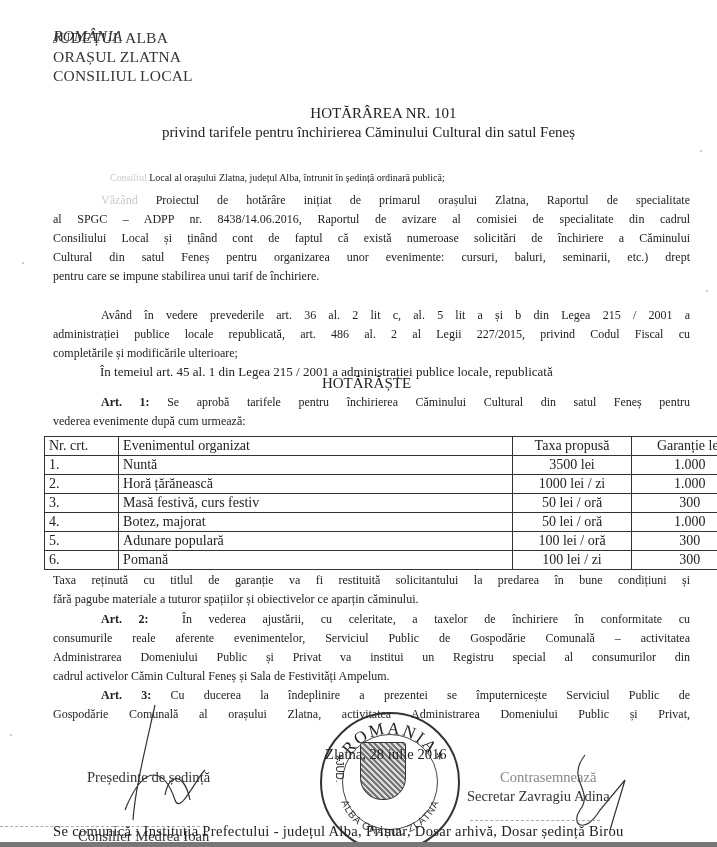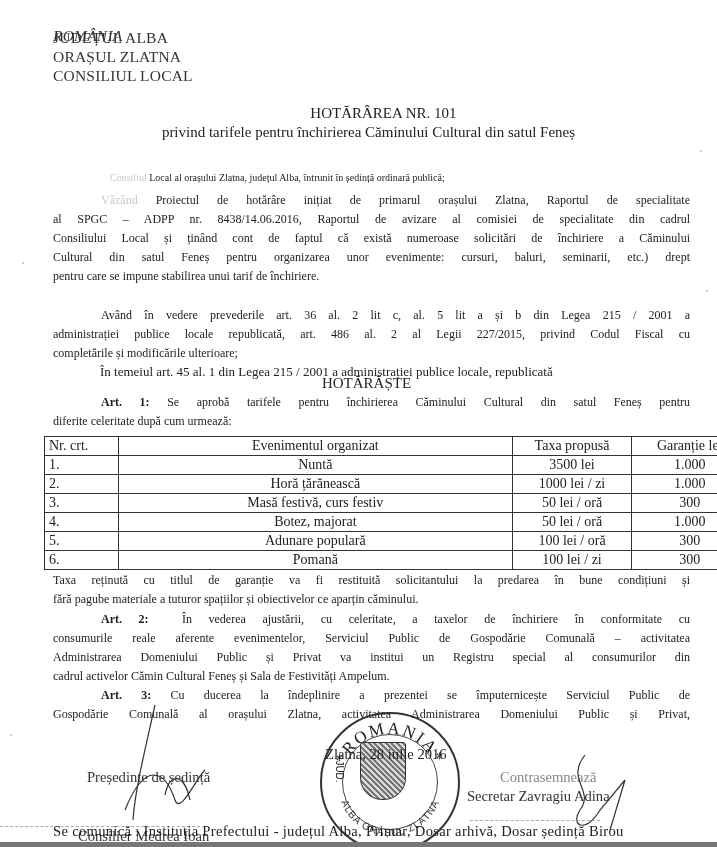--- a/index.html
+++ b/index.html
@@ -19,21 +19,21 @@
   .para .line.last { text-align-last: left; }
   b, .bold { font-weight: bold; }
   table.tariffs {
     position: absolute; left: 44px; top: 436px; width: 704px;
     border-collapse: collapse; font-size: 14px; color: #222;
   }
   table.tariffs td {
     border: 1px solid #333; height: 18px; line-height: 18px; padding: 0 4px; white-space: nowrap;
   }
   .c1 { width: 59px; text-align: left; }
-  .c2 { width: 352px; text-align: center; }
+  .c2 { width: 352px; text-align: left; }
   .c3 { width: 101px; text-align: center; }
   .c4 { width: 97px; text-align: center; }
   .faded { color: #c9c9c9; }
   .stamp {
     position: absolute; left: 320px; top: 712px; width: 140px; height: 140px;
     border-radius: 50%; border: 2px solid #333; box-sizing: border-box;
   }
   .stamp-inner {
     position: absolute; left: 20px; top: 20px; width: 96px; height: 96px;
     border-radius: 50%; border: 1.5px solid #444; box-sizing: border-box;
@@ -83,21 +83,21 @@
     <span class="line">administrației publice locale republicată, art. 486 al. 2 al Legii 227/2015, privind Codul Fiscal cu</span>
     <span class="line last">completările și modificările ulterioare;</span>
   </div>
 
   <div class="abs" style="left:100px; top:333px; font-size:13px;margin-top:31px;">În temeiul art. 45 al. 1 din Legea 215 / 2001 a administrației publice locale, republicată</div>
 
   <div class="title" style="top:375px; padding-left:16px; box-sizing:border-box;">HOTĂRĂȘTE</div>
 
   <div class="para" style="left:53px; top:393px; width:637px;">
     <span class="line" style="padding-left:48px;"><b>Art. 1:</b> <span>Se aprobă tarifele pentru închirierea Căminului Cultural din satul Feneș pentru</span></span>
-    <span class="line last">diferite celeritate după cum urmează:</span>
+    <span class="line last">vederea evenimente după cum urmează:</span>
   </div>
 
   <table class="tariffs">
     <tbody>
         <tr>
       <td class="c1">Nr. crt.</td>
       <td class="c2">Evenimentul organizat</td>
       <td class="c3">Taxa propusă</td>
       <td class="c4">Garanție lei</td>
     </tr>

